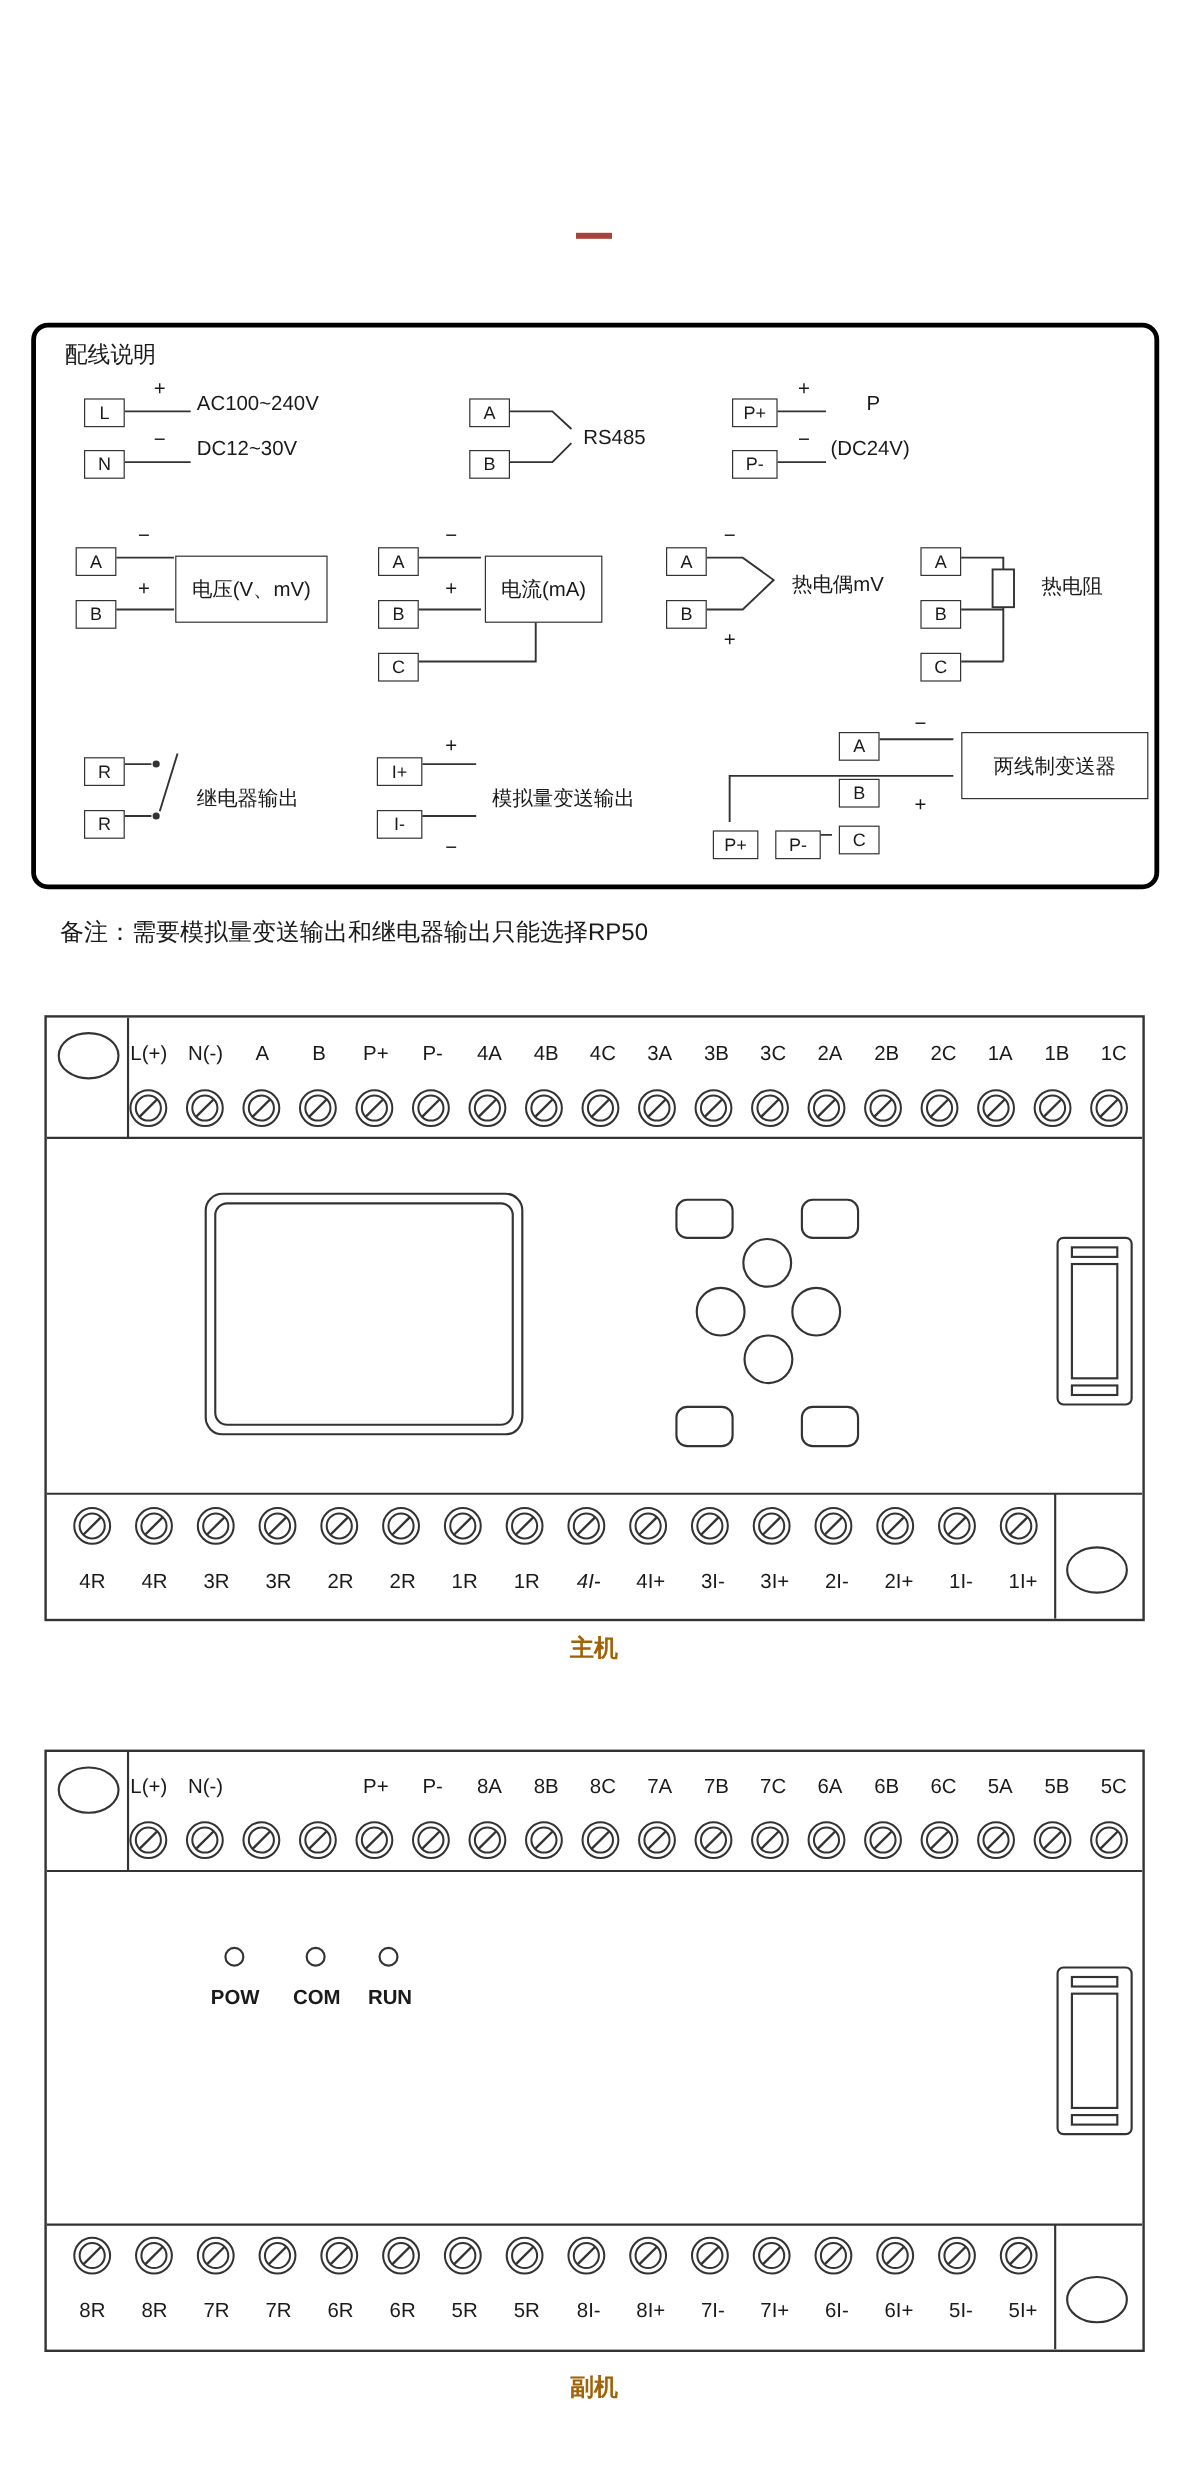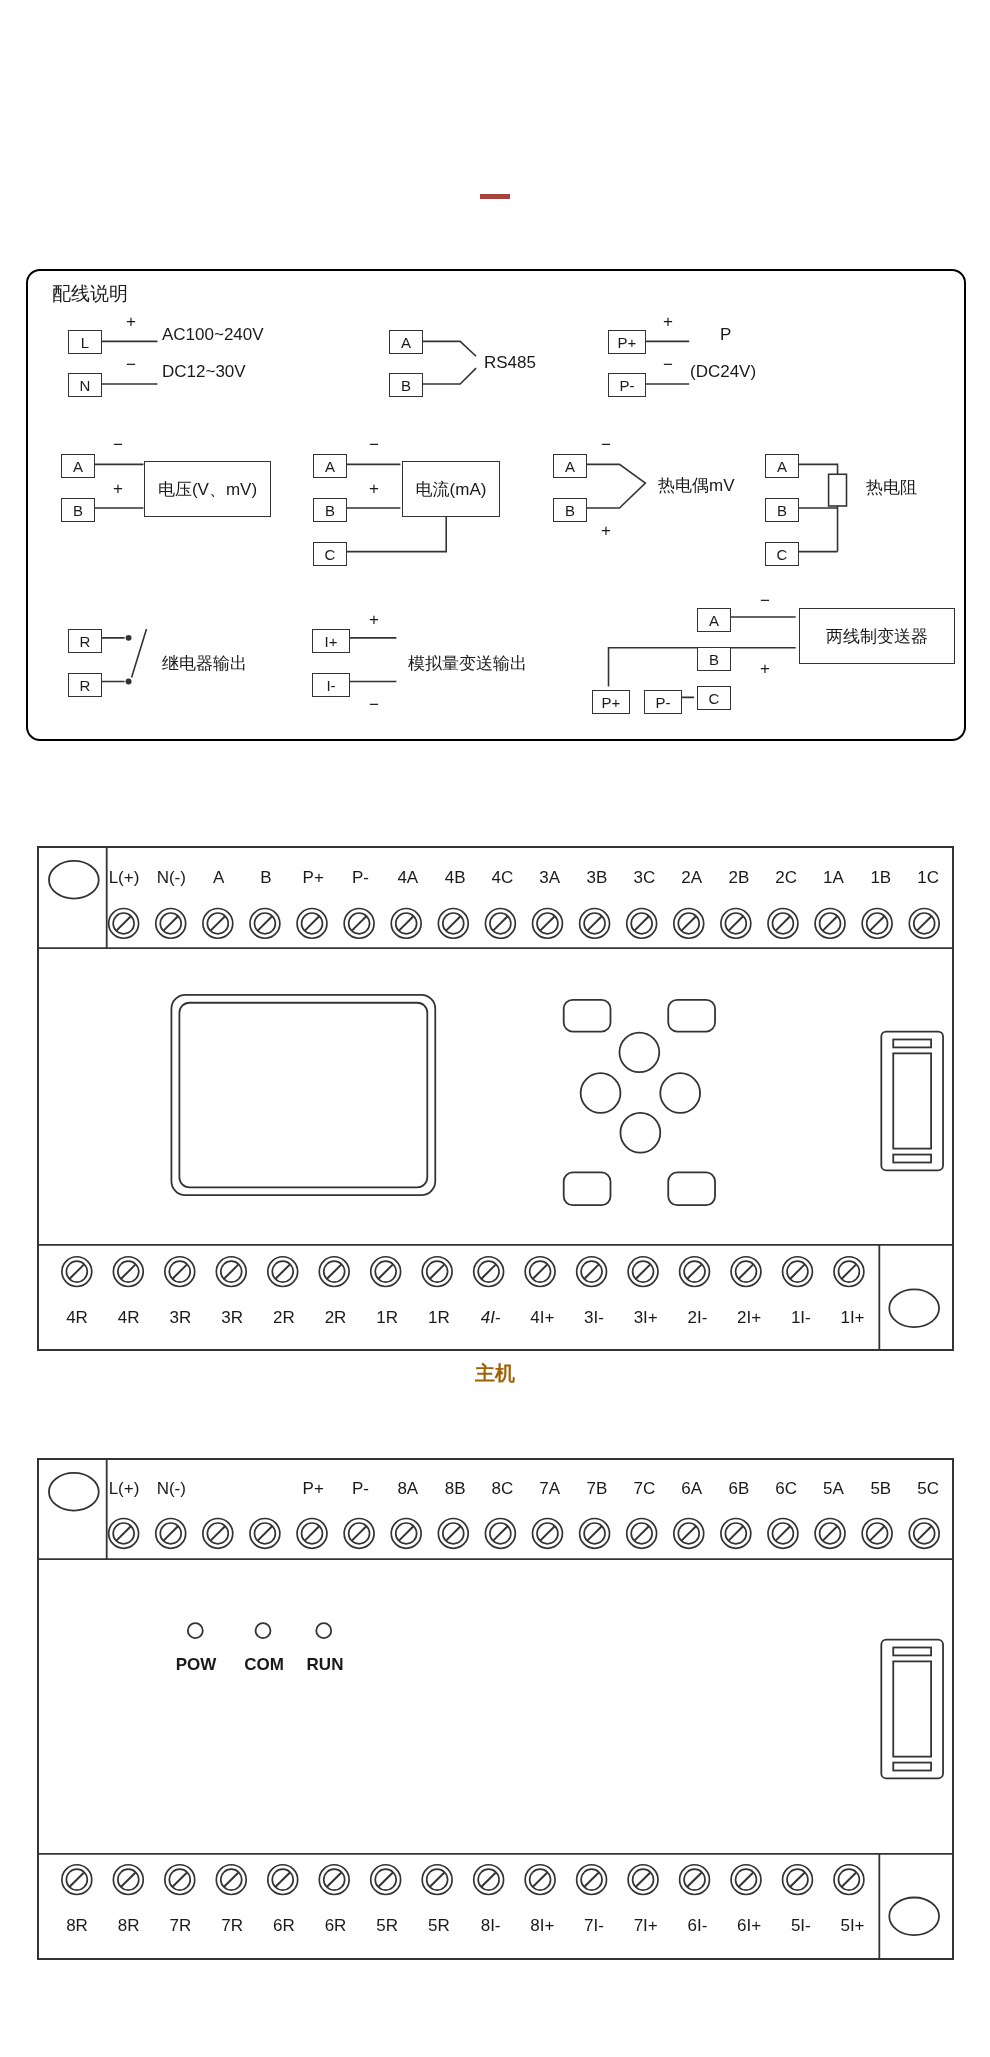--- a/index.html
+++ b/index.html
@@ -1,20 +1,20 @@
 <!DOCTYPE html>
 <html><head>
 <meta charset="utf-8">
 <style>
   *{margin:0;padding:0;box-sizing:border-box}
   body{font-family:"Liberation Sans","DejaVu Sans",sans-serif;background:#fff;color:#1a1a1a}
   .page{position:relative;width:990px;height:2057px;background:#fff;overflow:hidden}
   .title{position:absolute;top:24px;left:0;width:100%;text-align:center;font-size:96px;font-weight:900;color:#3a3a3a;letter-spacing:5px;line-height:1.1}
   .dash{position:absolute;top:194px;left:480px;width:30px;height:5px;background:#a8423c}
-  .legend{position:absolute;left:26px;top:269px;width:940px;height:472px;border:2px solid #000000;border-radius:14px;background:#fff}
+  .legend{position:absolute;left:26px;top:269px;width:940px;height:472px;border:4px solid #000000;border-radius:14px;background:#fff}
   .legend-title{position:absolute;left:24px;top:10px;font-size:19px}
   .legend-svg{position:absolute;left:0;top:0;width:100%;height:100%}
   .legend-svg path{fill:none;stroke:#333;stroke-width:1.6}
   .legend-svg rect{fill:#fff;stroke:#333;stroke-width:1.6}
   .legend-svg circle{fill:#333;stroke:none}
   .tbox{position:absolute;width:34px;height:24px;border:1.5px solid #333;display:flex;align-items:center;justify-content:center;font-size:15px;background:#fff}
   .tbox.wide{width:38px}
   .lbox{position:absolute;border:1.6px solid #333;display:flex;align-items:center;justify-content:center;font-size:17px;background:#fff;white-space:nowrap}
   .ltext{position:absolute;transform:translateY(-50%);font-size:17px;white-space:nowrap}
   .sign{position:absolute;transform:translate(-50%,-50%);font-size:17px}
@@ -109,20 +109,21 @@
     <div class="tbox" style="left:669px;top:337px">A</div>
     <div class="tbox" style="left:669px;top:376px">B</div>
     <div class="tbox" style="left:669px;top:415px">C</div>
     <div class="tbox wide" style="left:564px;top:419px">P+</div>
     <div class="tbox wide" style="left:616px;top:419px">P-</div>
     <span class="sign" style="left:737px;top:330px">−</span>
     <span class="sign" style="left:737px;top:398px">+</span>
     <div class="lbox" style="left:771px;top:337px;width:156px;height:56px">两线制变送器</div>
   </div>
 
+  <p class="note">备注：需要模拟量变送输出和继电器输出只能选择RP50</p>
 
   <div class="panel" id="main-panel" style="top:846px;height:505px">
     <svg class="psvg" viewBox="0 0 917 505" preserveAspectRatio="none">
       <line class="ln" x1="68" y1="0" x2="68" y2="101"></line>
       <line class="ln" x1="0" y1="101" x2="917" y2="101"></line>
       <line class="ln" x1="0" y1="400" x2="917" y2="400"></line>
       <line class="ln" x1="844" y1="400" x2="844" y2="505"></line>
       <ellipse class="ln" cx="35" cy="32" rx="25" ry="19"></ellipse>
       <ellipse class="ln" cx="879" cy="464" rx="25" ry="19"></ellipse>
       <rect class="ln" x="133" y="148" width="265" height="202" rx="14"></rect>
@@ -436,14 +437,15 @@
       <span class="tl" style="left: 555px; top: 466px;">7I-</span>
       <span class="tl" style="left: 606.7px; top: 466px; text-align: right;">7I+</span>
       <span class="tl" style="left: 658.4px; top: 466px;">6I-</span>
       <span class="tl" style="left: 710.1px; top: 466px;">6I+</span>
       <span class="tl" style="left: 761.8px; top: 466px;">5I-</span>
       <span class="tl" style="left: 813.5px; top: 466px;">5I+</span>
       <span class="tl bold" style="left: 157px; top: 205px;">POW</span>
       <span class="tl bold" style="left: 225px; top: 205px;">COM</span>
       <span class="tl bold" style="left: 286px; top: 205px;">RUN</span>
     </div>
+  <div class="caption" style="top:1976px">副机</div>
 
 </div>
 
 </body></html>

